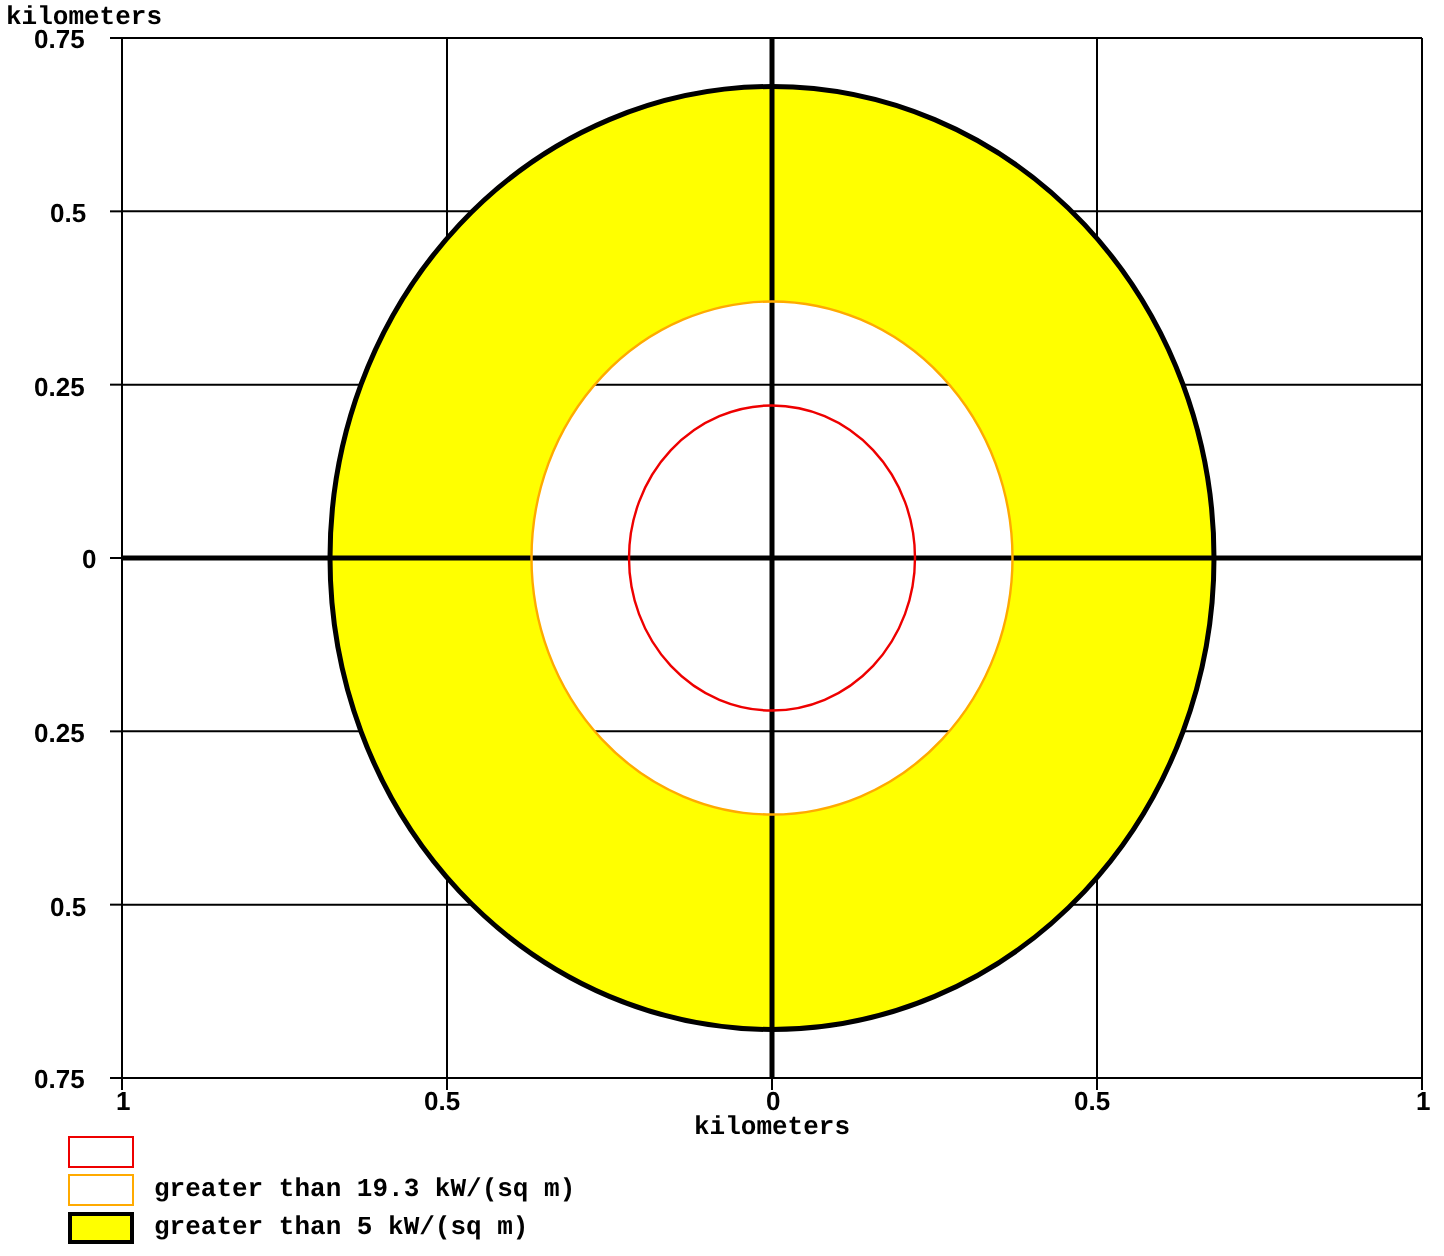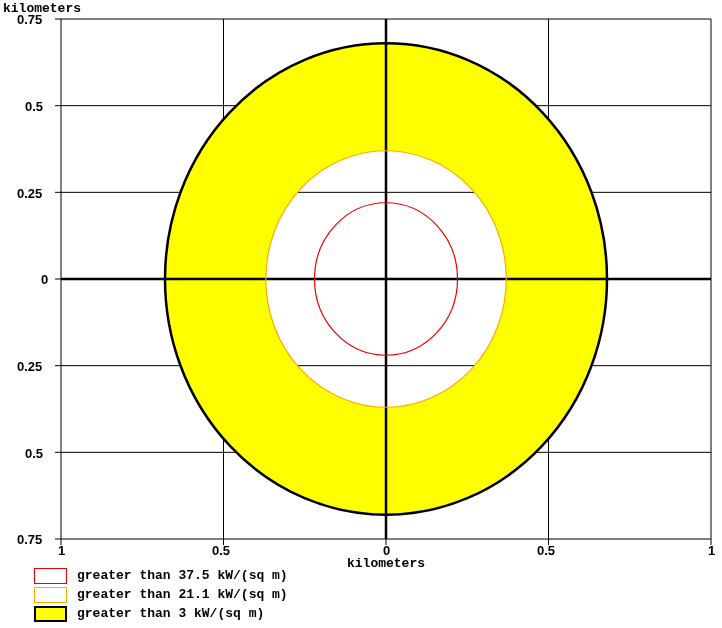--- a/index.html
+++ b/index.html
@@ -161,25 +161,24 @@
   <div class="tick-label" style="position:absolute; left:212px; top:543px;">0.5</div>
   <div class="tick-label" style="position:absolute; left:383px; top:543px;">0</div>
   <div class="tick-label" style="position:absolute; left:537px; top:543px;">0.5</div>
   <div class="tick-label" style="position:absolute; left:708px; top:543px;">1</div>
 
   <div class="axis-label" style="position:absolute; left:347px; top:556px;">kilometers</div>
 
   <div class="legend">
     <div class="legend-row">
       <div class="legend-swatch swatch-red"></div>
-      <div class="legend-text">greater than 37.5 kW/(sq m)</div>
     </div>
     <div class="legend-row">
       <div class="legend-swatch swatch-orange"></div>
-      <div class="legend-text">greater than 21.1 kW/(sq m)</div>
+      <div class="legend-text">greater than 19.3 kW/(sq m)</div>
     </div>
     <div class="legend-row">
       <div class="legend-swatch swatch-yellow"></div>
-      <div class="legend-text">greater than 3 kW/(sq m)</div>
+      <div class="legend-text">greater than 5 kW/(sq m)</div>
     </div>
   </div>
 
 </div>
 
 </body></html>

